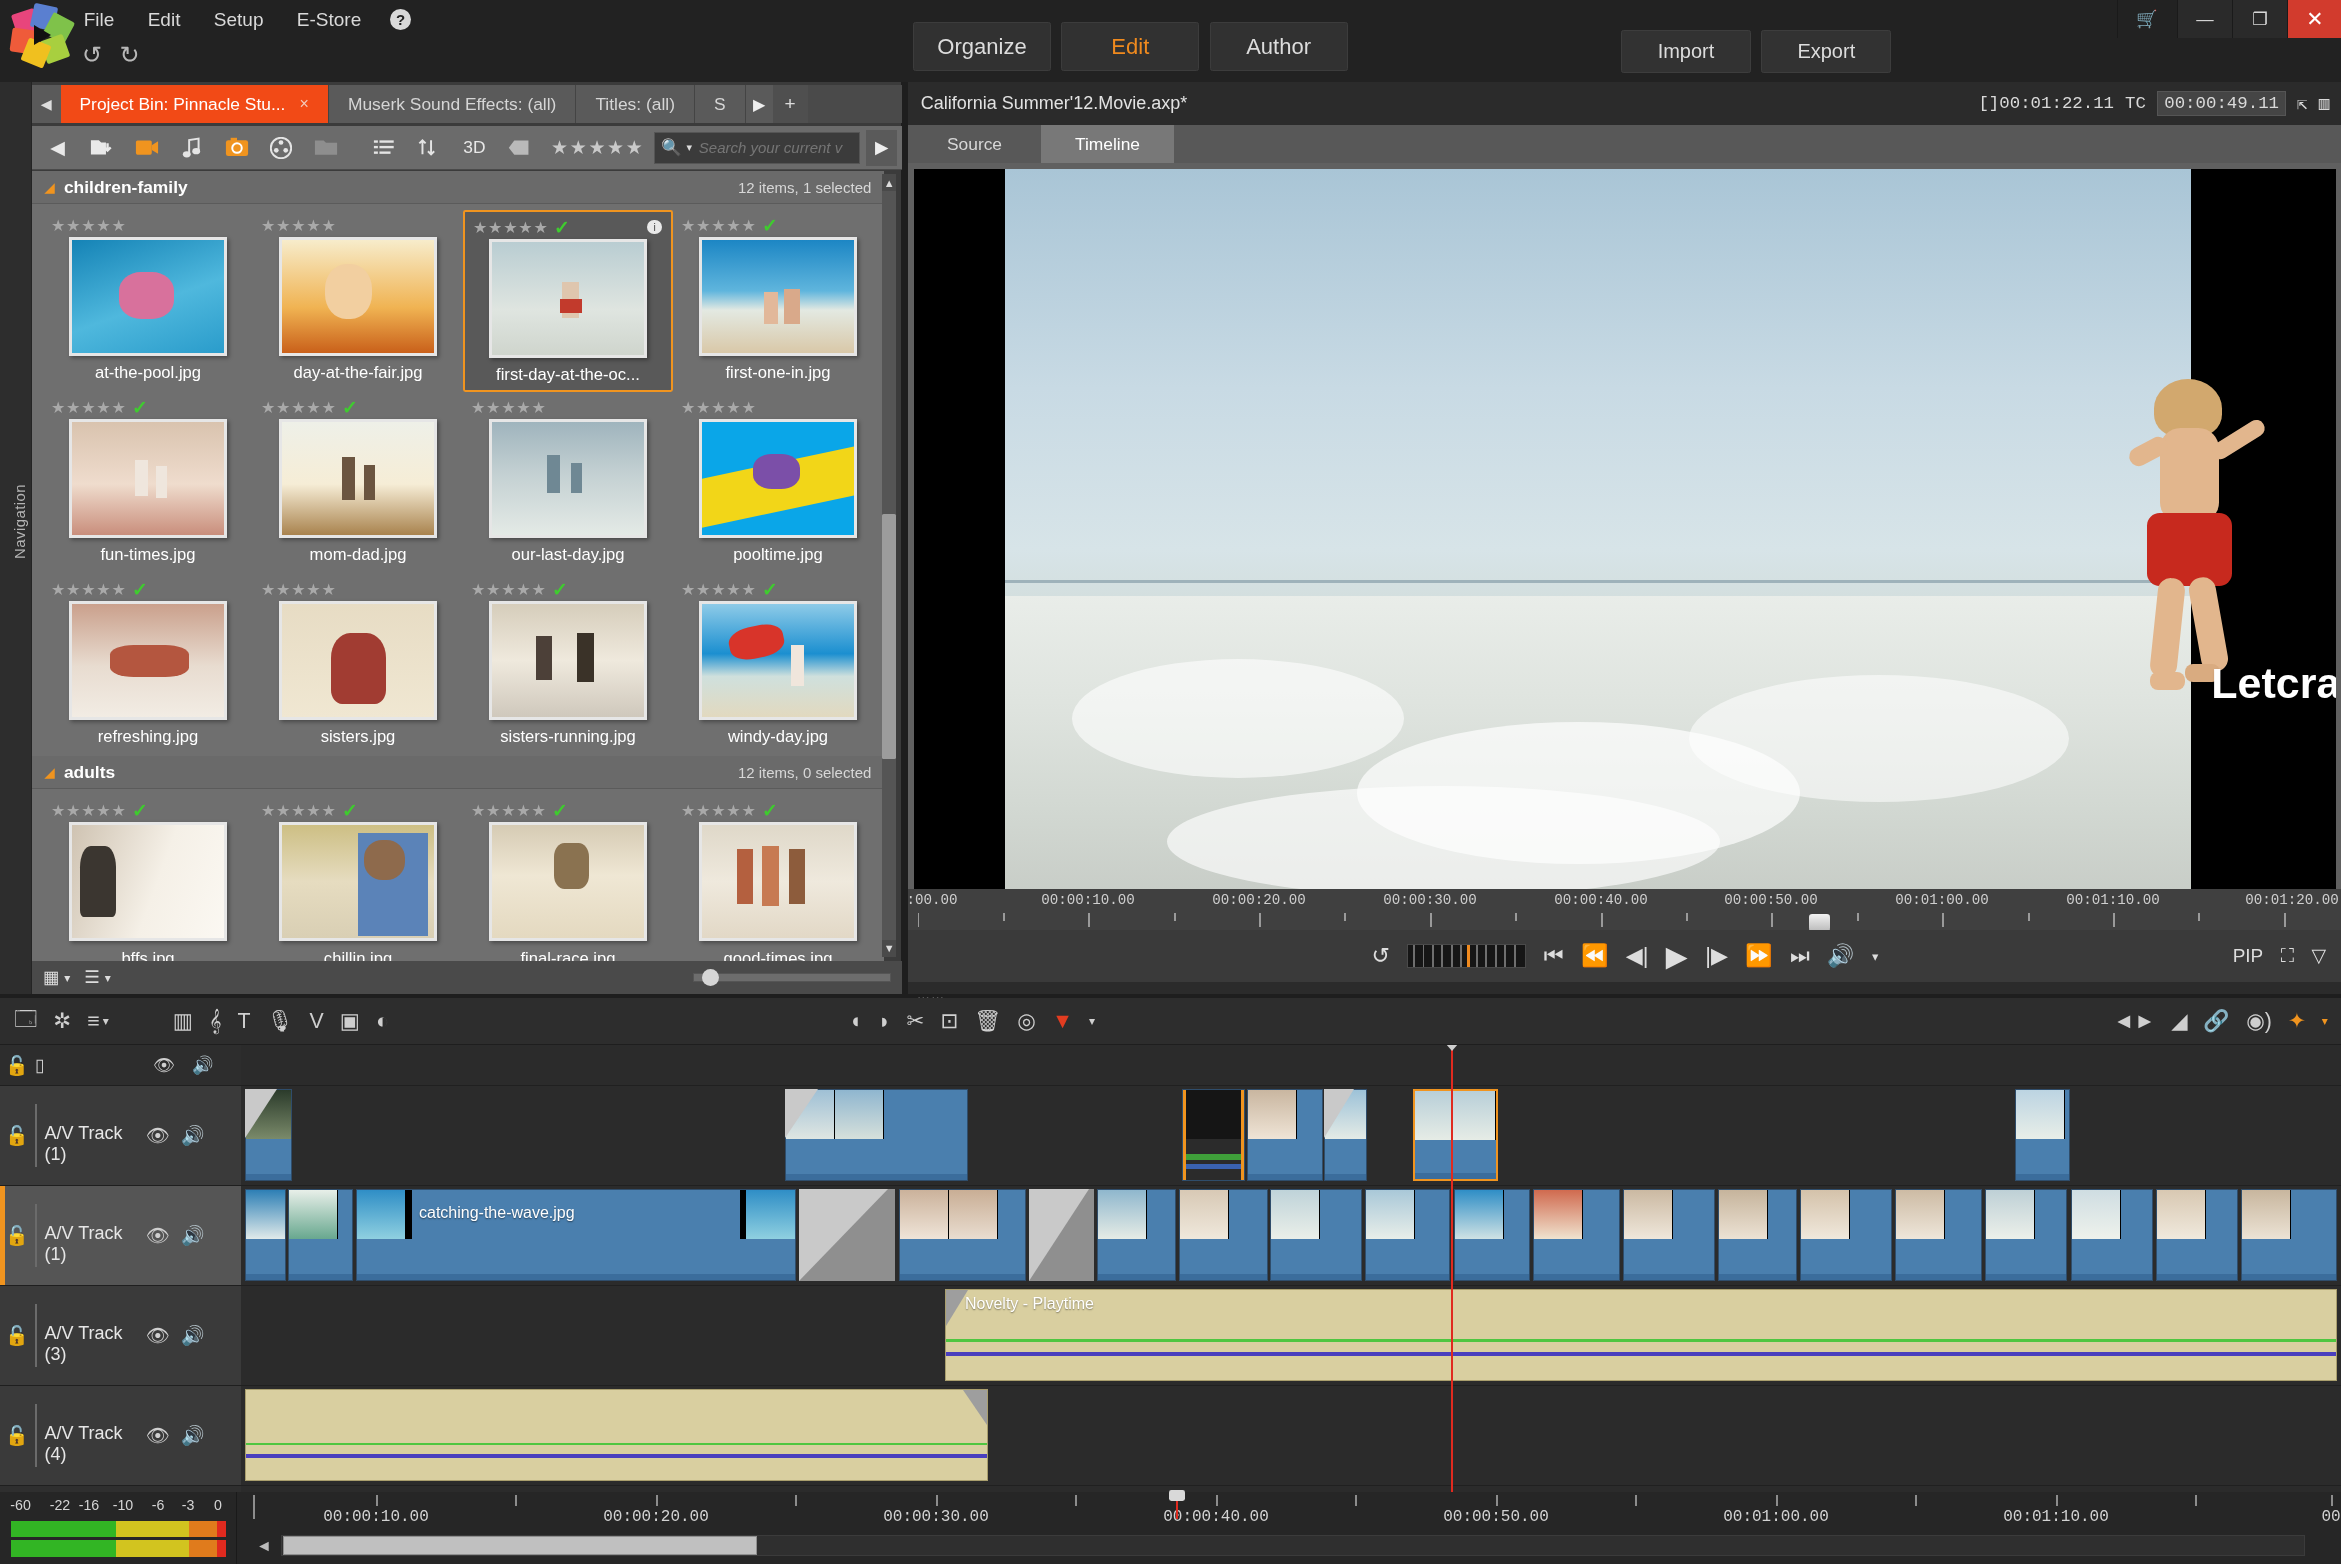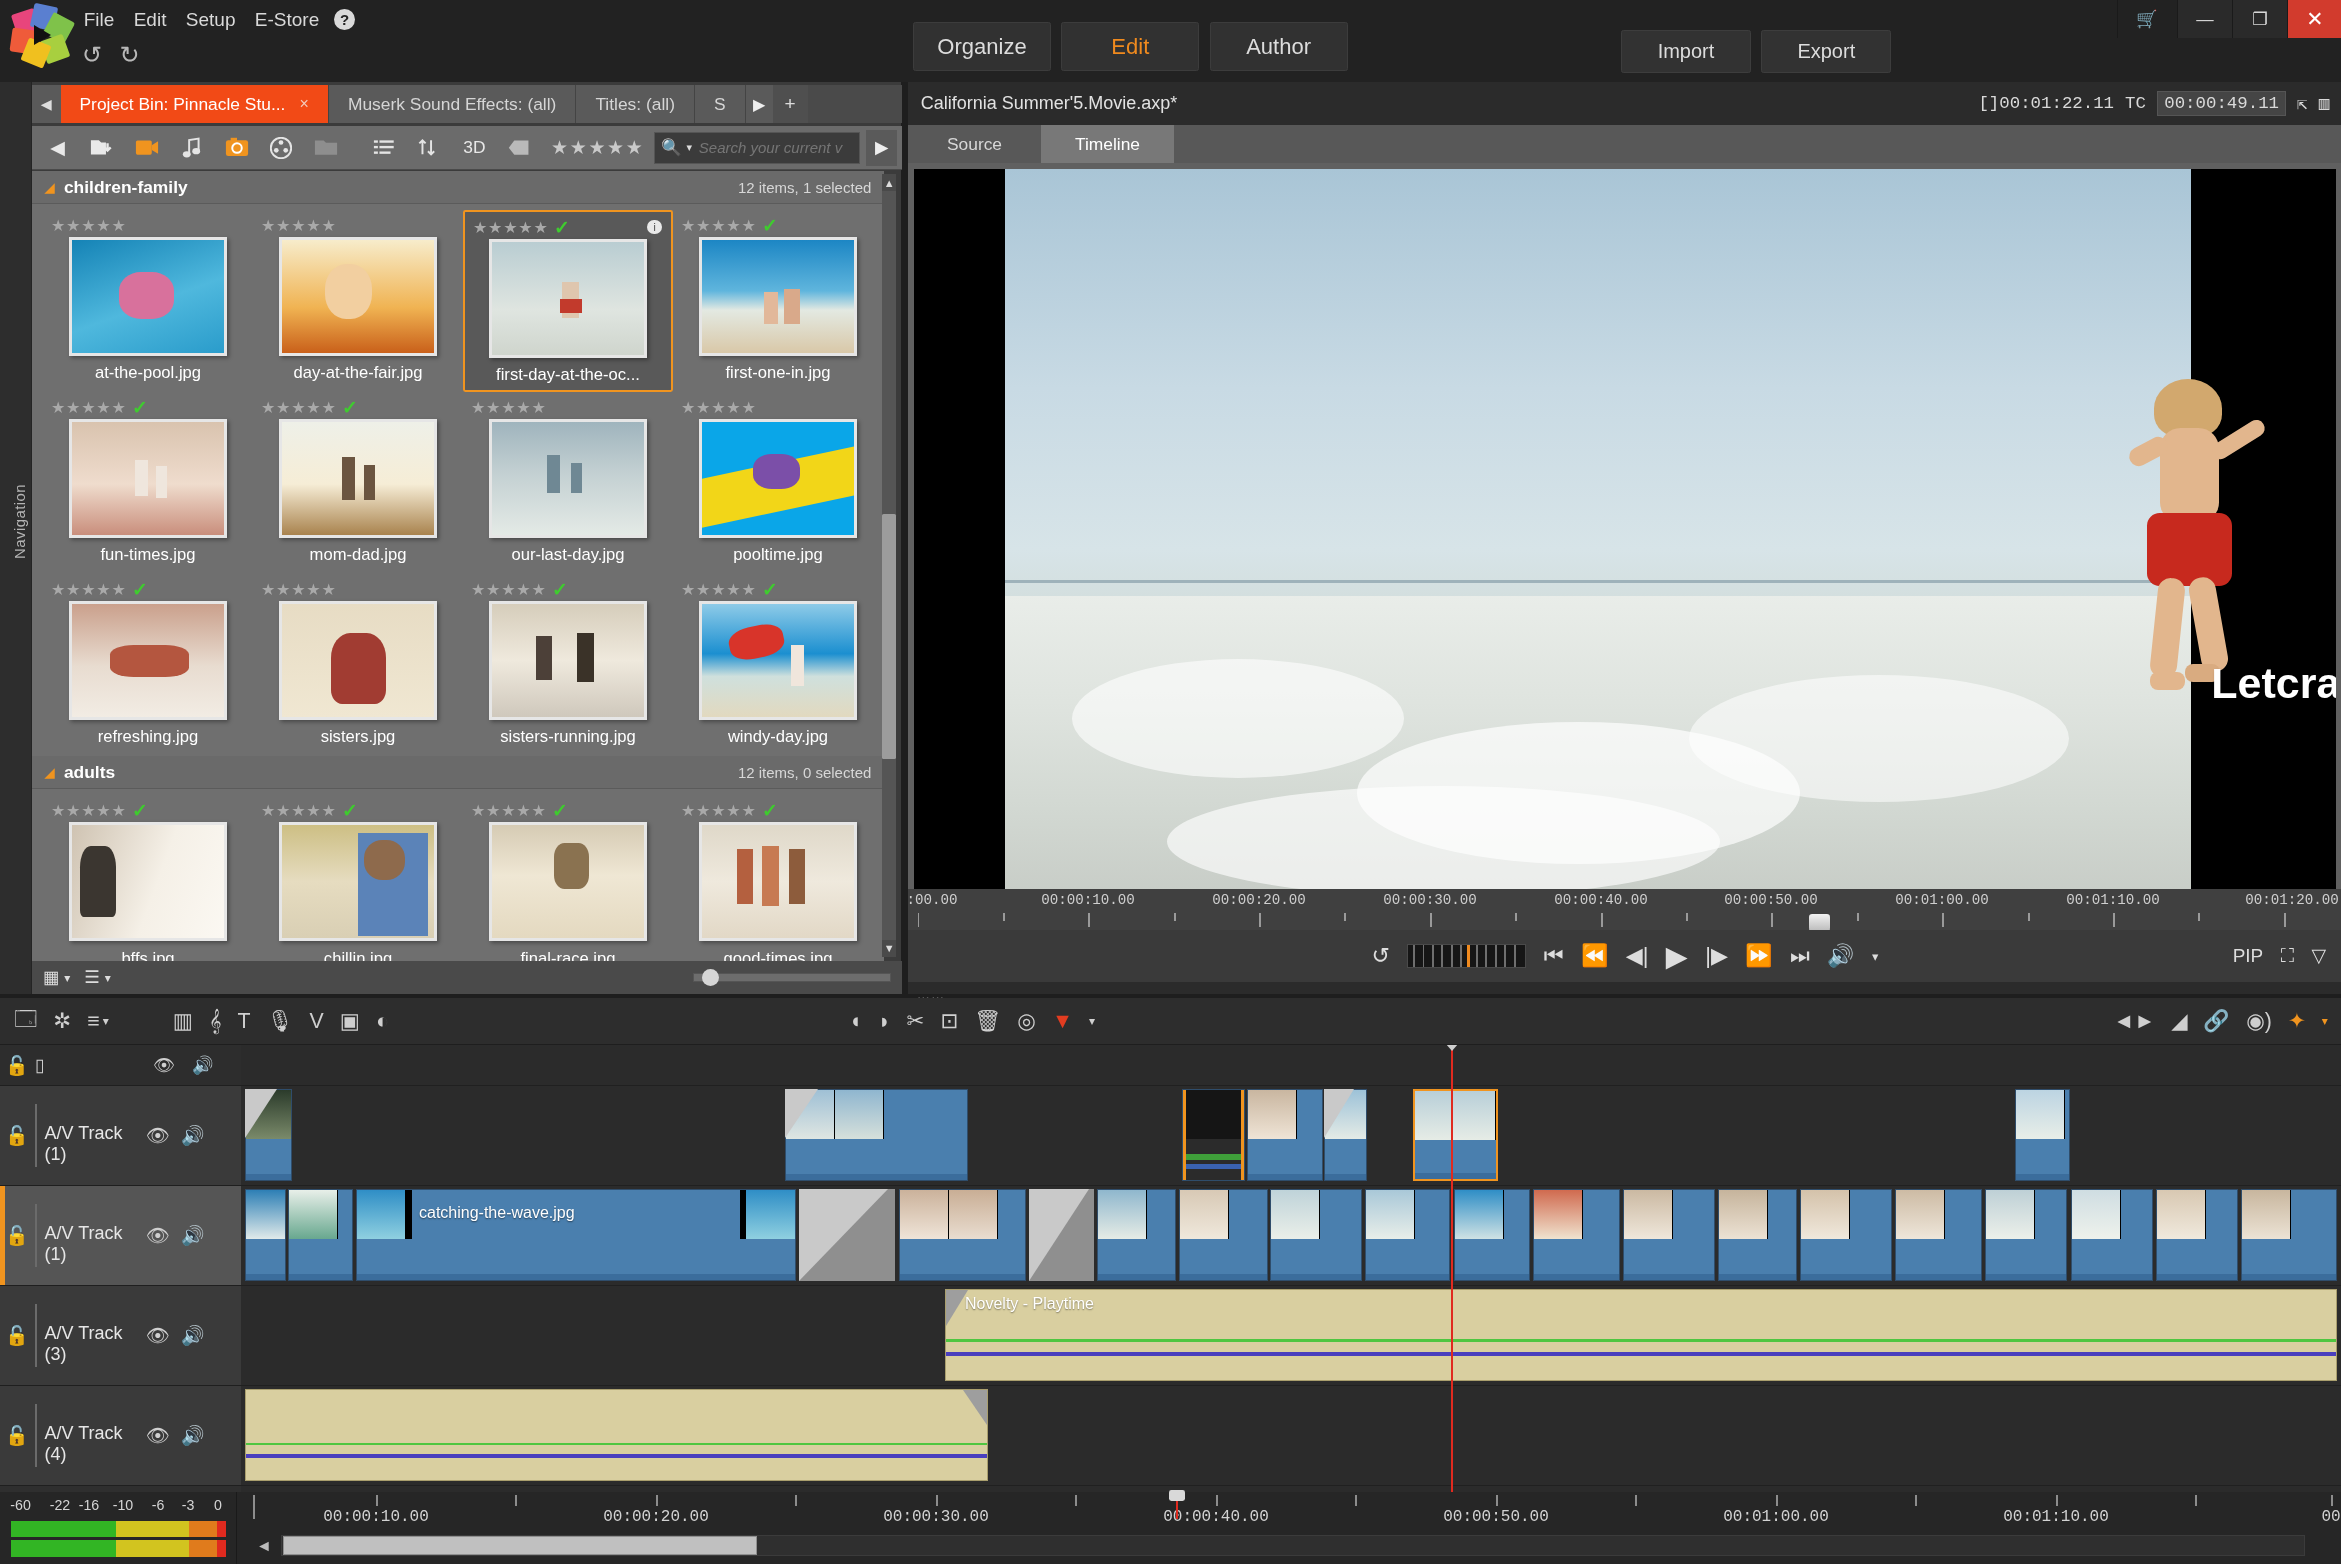--- a/index.html
+++ b/index.html
@@ -11,21 +11,21 @@
     -webkit-font-smoothing:antialiased;
   }
   #app{position:relative;width:2342px;height:1565px;background:#1e1e1e;}
 
   
   .topbar{position:absolute;left:0;top:0;width:2342px;height:82px;background:#222;}
   .logo{position:absolute;left:11px;top:4.7px;width:62px;height:62px;}
   .logo .pet{position:absolute;width:24px;height:24px;border-radius:2.4px;}
   .logo .tri{position:absolute;left:23px;top:20.6px;width:0;height:0;
     border-left:17.4px solid #111;border-top:10.3px solid transparent;border-bottom:10.3px solid transparent;}
-  .menu{position:absolute;left:79px;top:4.7px;height:30px;display:flex;align-items:center;gap:10px;}
+  .menu{position:absolute;left:79px;top:4.7px;height:30px;display:flex;align-items:center;gap:24px;}
   .menu .mi{font-size:19px;color:#d9d9d9;padding:1.6px 4.7px;cursor:default;}
   .helpicon{width:21.3px;height:21.3px;border-radius:50%;background:#d9d9d9;color:#222;
     font-size:15px;font-weight:bold;display:flex;align-items:center;justify-content:center;}
   .undorow{position:absolute;left:82px;top:43px;display:flex;gap:17.4px;align-items:center;}
   .undorow .ar{font-size:24px;color:#b8b8b8;line-height:1;}
 
   .modebtns{position:absolute;left:913px;top:22px;display:flex;gap:10.3px;}
   .modebtn{width:138px;height:49px;background:#313131;border:0.8px solid #3c3c3c;border-radius:2.4px;
     display:flex;align-items:center;justify-content:center;font-size:22px;color:#dcdcdc;}
   .modebtn.active{color:#f08a1e;}
@@ -577,21 +577,21 @@
       <div class="zoomslider">
         <div class="knob"></div>
       </div>
     </div>
   </div>
 
   <div class="gripper">⋯⋯</div>
 
   <div class="player">
     <div class="ptitle">
-      <div class="t">California Summer'5.Movie.axp*</div>
+      <div class="t">California Summer'12.Movie.axp*</div>
       <div class="tc">
         <span>[]00:01:22.11</span>
         <span>TC</span>
         <span class="tcbox">00:00:49.11</span>
         <span>⇱</span>
         <span>▥</span>
       </div>
     </div>
 
     <div class="ptabs">

